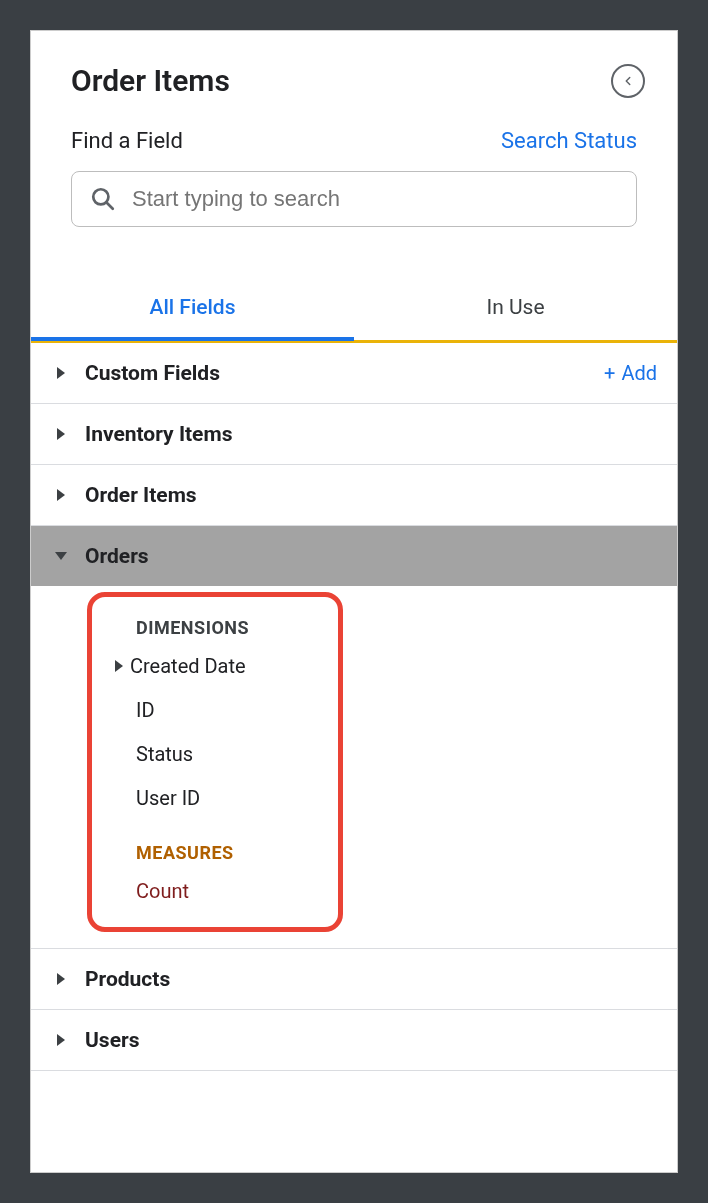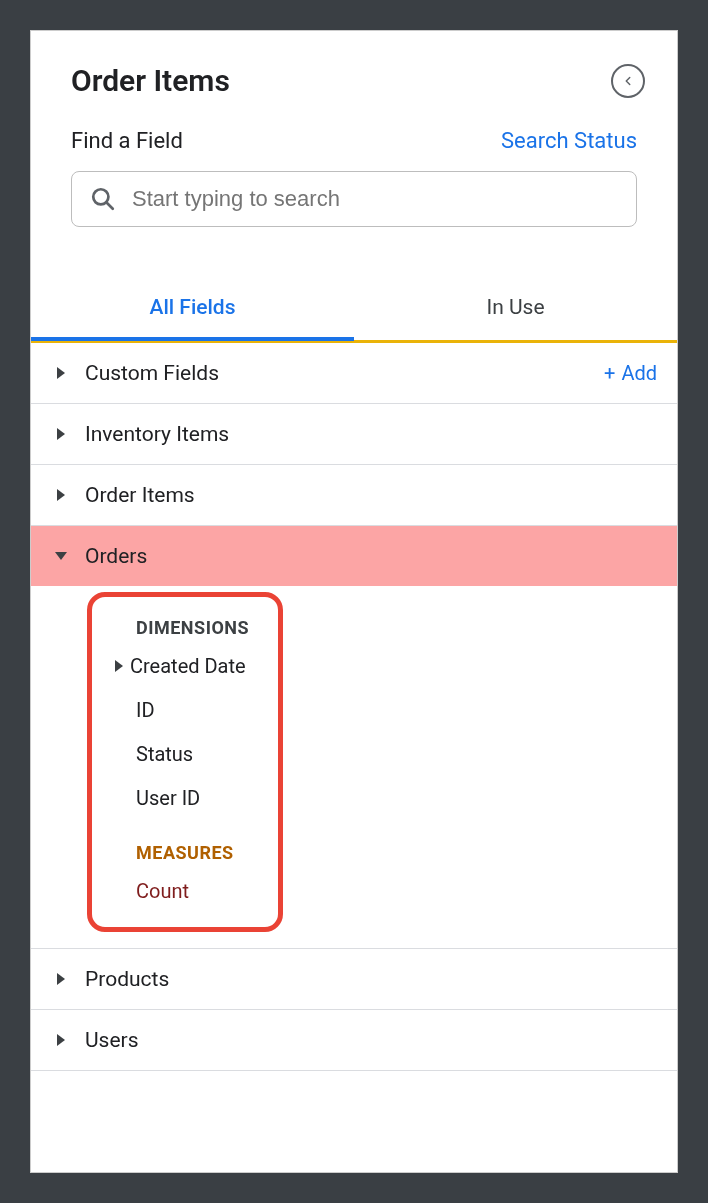--- a/index.html
+++ b/index.html
@@ -104,38 +104,38 @@
     gap: 18px;
   }
   .section-row.first-row { border-top: none; }
   .section-row .arrow {
     width: 12px;
     display: flex;
     align-items: center;
     justify-content: center;
     flex-shrink: 0;
   }
-  .section-row .label { flex: 1; font-weight: 400; }
+  .section-row .label { flex: 1; font-weight: 700; }
   .add-link {
     color: #1a73e8;
     font-size: 20px;
     display: flex;
     align-items: center;
     gap: 6px;
   }
   .expanded-header {
-    background: #fca5a5;
+    background: #a3a3a3;
     border-bottom: none;
   }
   .highlight-box {
     margin: 6px 0 6px 56px;
     border: 5px solid #ea4335;
     border-radius: 18px;
     padding: 14px 20px 14px 10px;
-    width: 196px;
+    width: 256px;
   }
   .group-header {
     font-size: 18px;
     font-weight: 700;
     letter-spacing: 0.5px;
     padding: 6px 0 6px 34px;
     color: #3c4043;
   }
   .group-header.measures { color: #b06000; margin-top: 16px; }
   .field-row {

